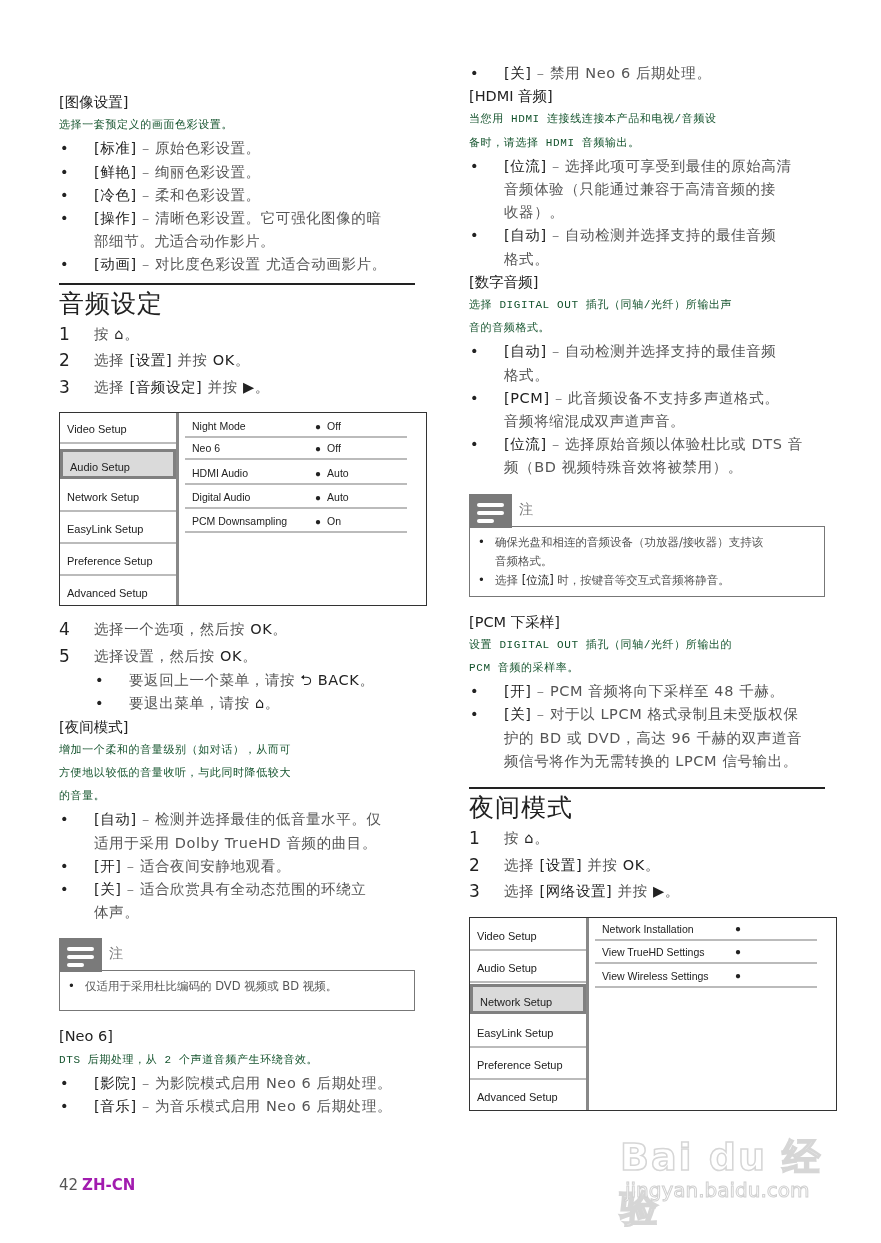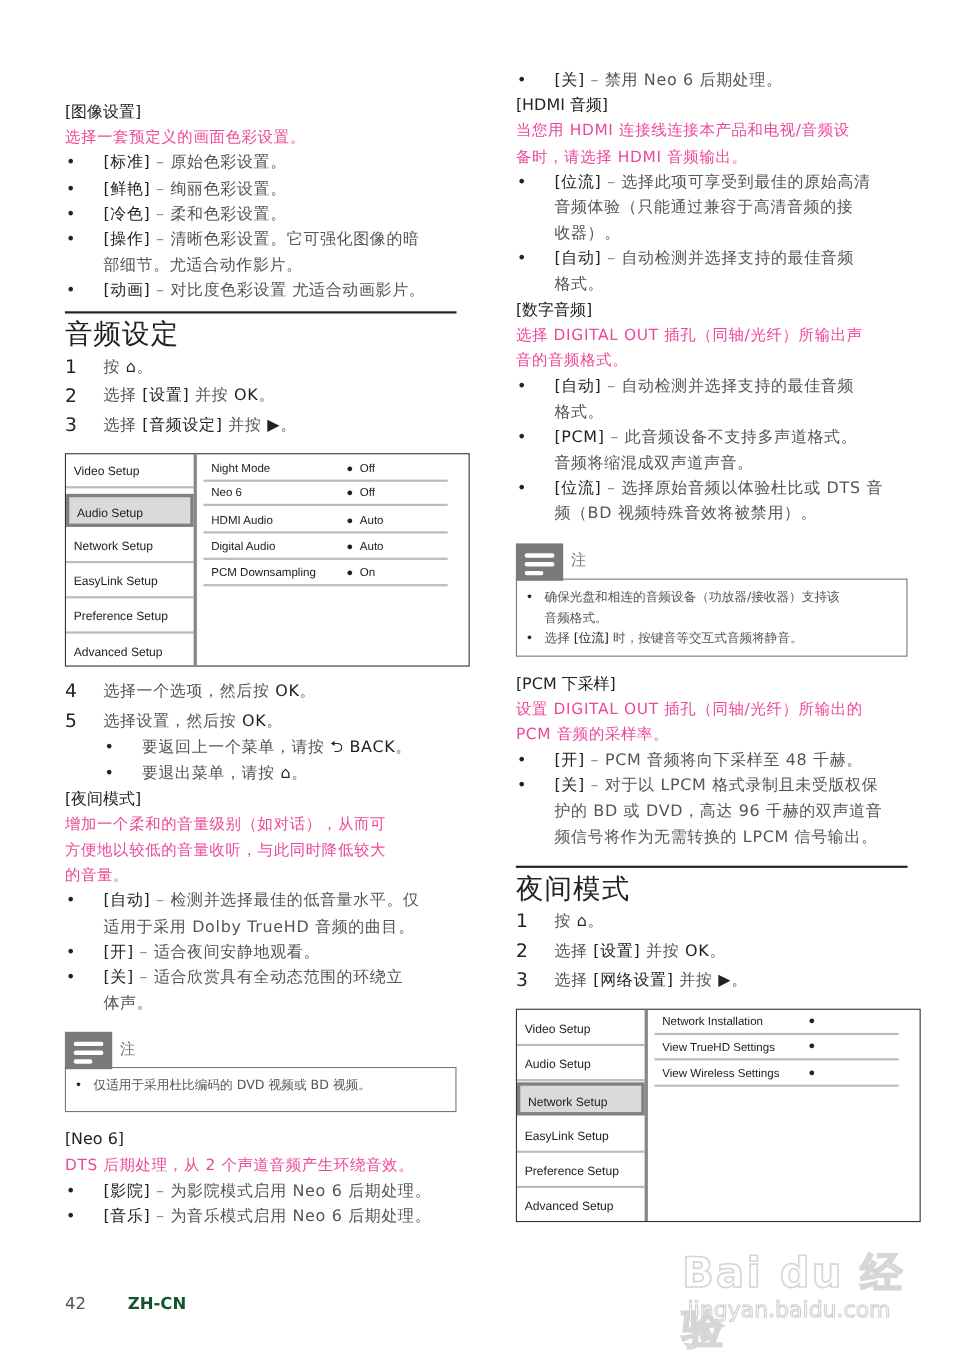--- a/index.html
+++ b/index.html
@@ -1,21 +1,21 @@
 <!DOCTYPE html>
 <html><head>
 <meta charset="utf-8">
 <style>
   html, body { margin:0; padding:0; background:#ffffff; }
   body { width:881px; height:1243px; position:relative; overflow:hidden;
          font-family:"DejaVu Sans","Liberation Sans",sans-serif; color:#4a4a4a; }
   .col { position:absolute; top:62px; width:356px; }
   .col.left { left:59px;margin-top:29px; }
   .col.right { left:469px; }
-  .line { font-size:14px; line-height:23.2px; white-space:nowrap; color:#ec4899; letter-spacing:0.6px; }
+  .line { font-size:11px; line-height:23.2px; white-space:nowrap; color:#14532d; letter-spacing:0.6px;font-family:Liberation Mono, monospace; }
   .sub { font-size:14.5px; line-height:23.2px; color:#222; }
   .bullet { position:relative; padding-left:35px; font-size:14.5px; line-height:23.2px; color:#555; letter-spacing:0.6px; }
   .bullet .dot { position:absolute; left:1px; top:0; color:#222; }
   .bullet .key { color:#222; }
   .bullet .dash { color:#888; }
   .h1 { border-top:2px solid #222; margin-top:6px; padding-top:2px; font-size:25px; line-height:34px; color:#222; letter-spacing:1px; }
   .step { position:relative; padding-left:35px; font-size:14.5px; line-height:26.5px; color:#555; letter-spacing:0.6px; }
   .step .num { position:absolute; left:0; top:0; font-size:17px; color:#222; font-weight:normal; }
   .step .kw { color:#222; }
   .substep { position:relative; padding-left:70px; font-size:14.5px; line-height:23.2px; color:#555; letter-spacing:0.6px; }
@@ -35,21 +35,21 @@
   .note { position:relative; margin-top:12px; }
   .note .nhead { height:32px; position:relative; }
   .note .nicon { position:absolute; left:0; top:0; width:43px; height:34px; background:#7a7a7a; }
   .note .nicon span { position:absolute; height:4px; border-radius:2px; background:#fff; }
   .note .nlabel { position:absolute; left:50px; top:7px; font-size:14px; color:#777; }
   .note .nbody { border:1px solid #777; padding:6px 8px 6px 8px; font-size:11.5px; line-height:19px; color:#555; }
   .note .nb { position:relative; padding-left:17px; }
   .note .nb .dot { position:absolute; left:0; color:#222; }
   .note .nb .kw { color:#222; }
   .footer { position:absolute; left:59px; top:1176px; font-size:15px; color:#555; }
-  .footer .lang { margin-left:38px; color:#14532d; font-weight:bold; }
+  .footer .lang { margin-left:4px; color:#a21caf; font-weight:bold; }
   .watermark { position:absolute; left:620px; top:1118px; width:210px; height:90px; }
   .watermark .brand { position:absolute; left:0; top:14px; font-size:38px; font-weight:bold; color:#fff;
         -webkit-text-stroke:1.5px #d6d6d6; letter-spacing:2px; font-family:"DejaVu Sans",sans-serif; }
   .watermark .url { position:absolute; left:5px; top:60px; font-size:20px; color:#fff; -webkit-text-stroke:1px #d0d0d0; font-family:"DejaVu Sans",sans-serif; }
 </style>
 </head>
 <body>
 
 <div class="col left">
   <div class="sub">[图像设置]</div>

